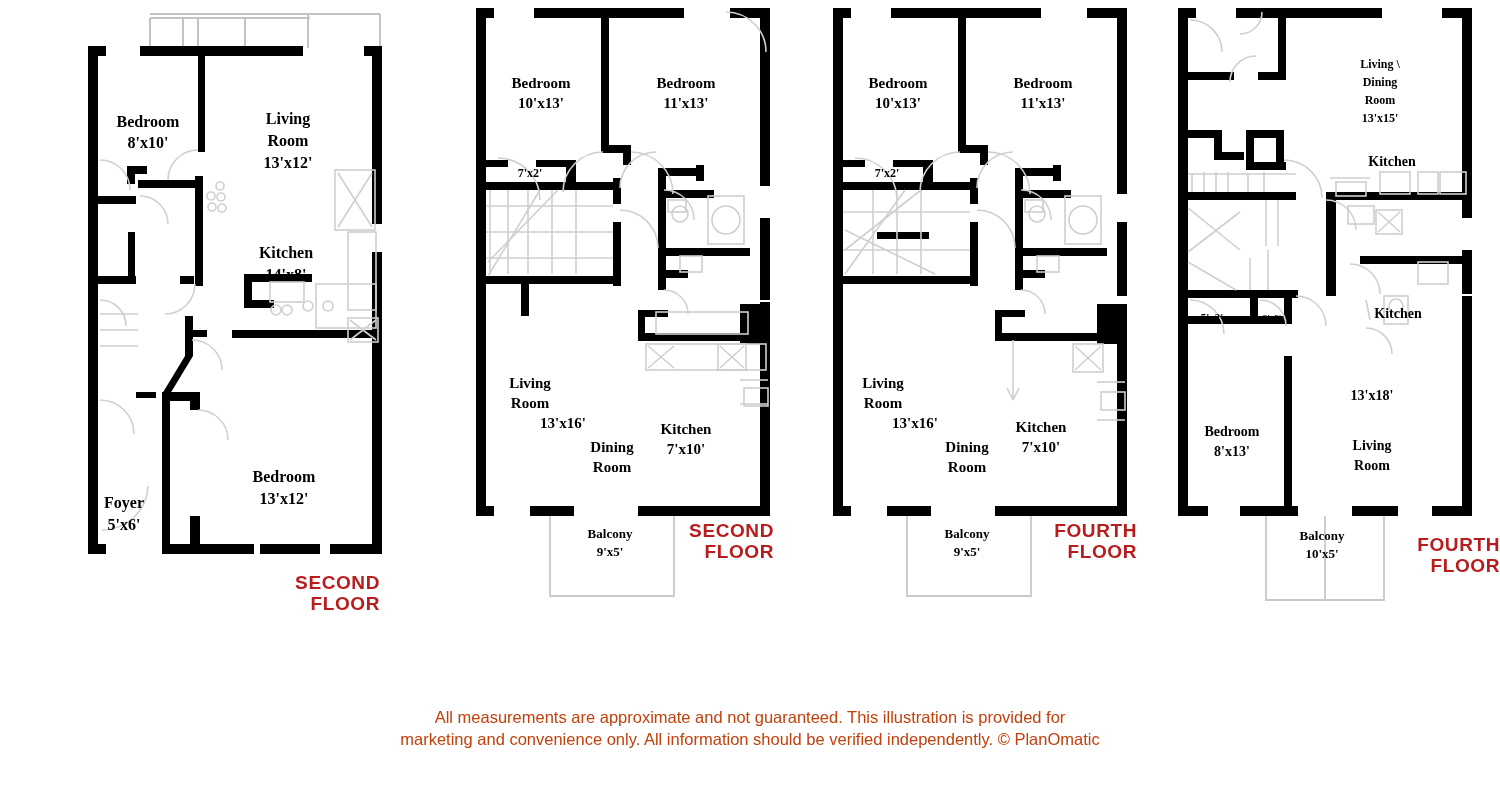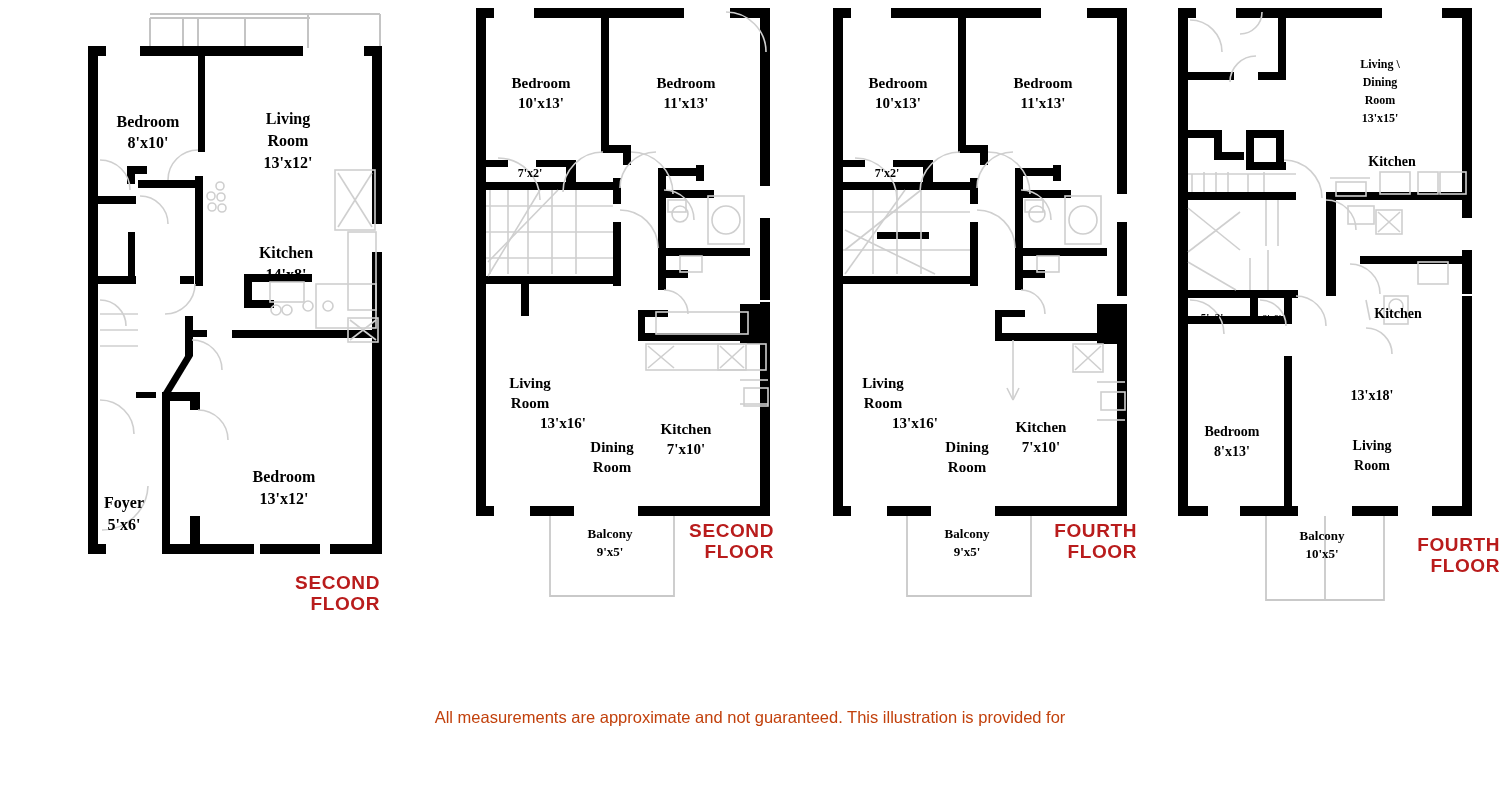--- a/index.html
+++ b/index.html
@@ -545,15 +545,16 @@
       </g>
     </svg>
     <div class="floor-caption" style="left:218px; top:520px; width:112px;margin-top:14px;">
       <div>FOURTH</div>
       <div>FLOOR</div>
     </div>
   </div>
 
   <div class="disclaimer">
     <div>All measurements are approximate and not guaranteed. This illustration is provided for</div>
+    <div>marketing and convenience only. All information should be verified independently. © PlanOmatic</div>
   </div>
 
 </div>
 
 </body></html>

